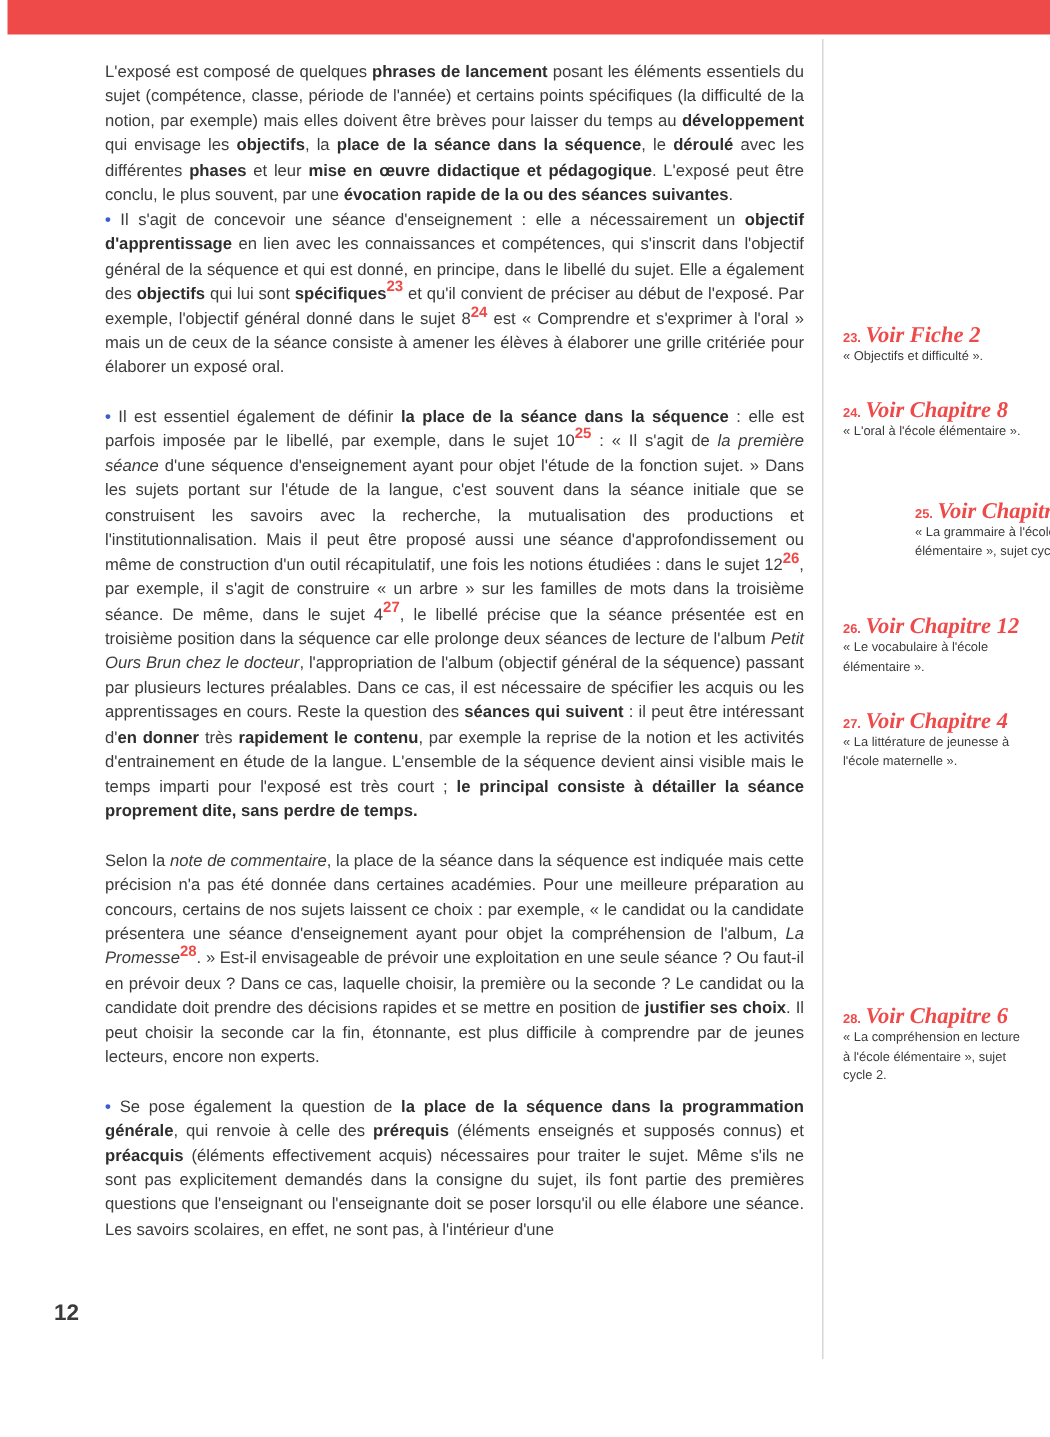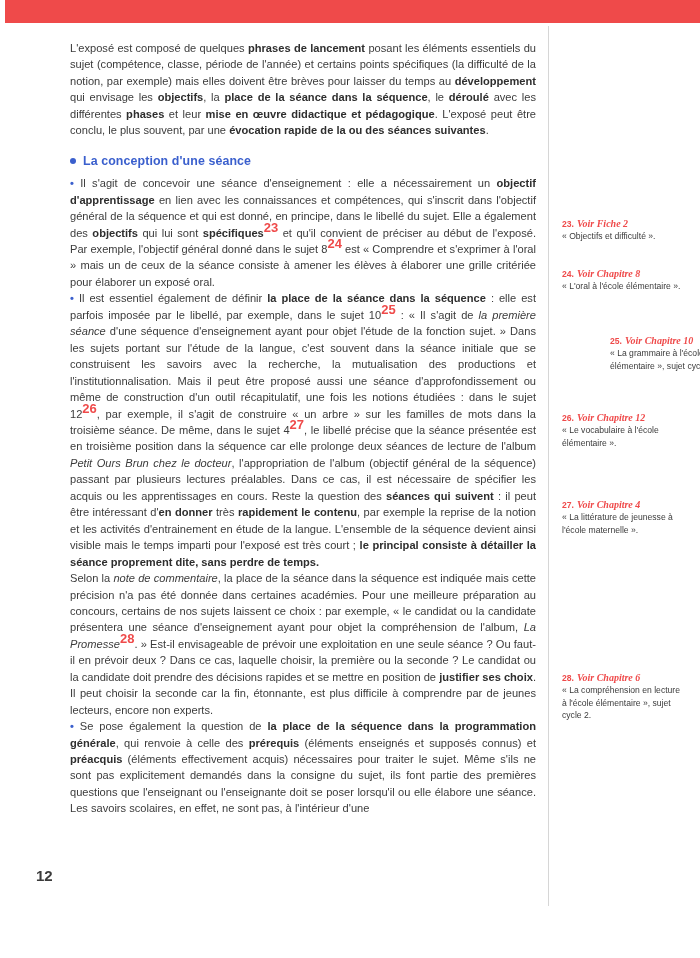--- a/index.html
+++ b/index.html
@@ -51,34 +51,34 @@
     color: #3b3b3b;
     hyphens: manual;
   }
   .main-col p {
     margin: 0 0 0 0;
   }
   .para {
     text-indent: 0;
   }
   .para + .para {
-    margin-top: 0px;
+    margin-top: 16px;
   }
   .small-gap-before {
     margin-top: 2px;
   }
   b, strong {
     font-weight: bold;
     color: #2e2e2e;
   }
   i, em {
     font-style: italic;
   }
   sup {
-    font-size: 13px;
+    font-size: 10px;
     color: #ef4a4a;
     font-weight: bold;
     vertical-align: super;
     line-height: 0;
   }
   
   .section-head {
     color: #3a5fcd;
     font-weight: bold;
     font-size: 12.4px;
@@ -123,21 +123,21 @@
   }
   .note-num {
     font-family: "Liberation Sans", sans-serif;
     font-weight: bold;
     font-size: 8.6px;
   }
   .note-ref {
     font-family: "Liberation Serif", serif;
     font-style: italic;
     font-weight: bold;
-    font-size: 10px;
+    font-size: 15px;
     margin-left: 3px;
   }
   .note-body {
     color: #3b3b3b;
   }
   
   .page-num {
     position: absolute;
     left: 36px;
     bottom: 30px;
@@ -152,24 +152,20 @@
 <div class="page">
 
   <div class="top-band"></div>
   <div class="column-rule"></div>
 
   <div class="main-col">
     <div id="intro-slot">
         <p class="para"><span>L'exposé est composé de quelques </span><b>phrases de lancement</b><span> posant les éléments essentiels du sujet (compétence, classe, période de l'année) et certains points spécifiques (la difficulté de la notion, par exemple) mais elles doivent être brèves pour laisser du temps au </span><b>développement</b><span> qui envisage les </span><b>objectifs</b><span>, la </span><b>place de la séance dans la séquence</b><span>, le </span><b>déroulé</b><span> avec les différentes </span><b>phases</b><span> et leur </span><b>mise en œuvre didactique et pédagogique</b><span>. L'exposé peut être conclu, le plus souvent, par une </span><b>évocation rapide de la ou des séances suivantes</b><span>.</span></p>
       </div>
 
-    <div class="section-head">
-      <span class="head-bullet"></span>
-      <span>La conception d'une séance</span>
-    </div>
 
     <div id="body-slot">
         <p class="para"><span class="p-bullet">• </span><span>Il s'agit de concevoir une séance d'enseignement : elle a nécessairement un </span><b>objectif d'apprentissage</b><span> en lien avec les connaissances et compétences, qui s'inscrit dans l'objectif général de la séquence et qui est donné, en principe, dans le libellé du sujet. Elle a également des </span><b>objectifs</b><span> qui lui sont </span><b>spécifiques</b><sup>23</sup><span> et qu'il convient de préciser au début de l'exposé. Par exemple, l'objectif général donné dans le sujet 8</span><sup>24</sup><span> est « Comprendre et s'exprimer à l'oral » mais un de ceux de la séance consiste à amener les élèves à élaborer une grille critériée pour élaborer un exposé oral.</span></p>
         <p class="para small-gap-before"><span class="p-bullet">• </span><span>Il est essentiel également de définir </span><b>la place de la séance dans la séquence</b><span> : elle est parfois imposée par le libellé, par exemple, dans le sujet 10</span><sup>25</sup><span> : « Il s'agit de </span><i>la première séance</i><span> d'une séquence d'enseignement ayant pour objet l'étude de la fonction sujet. » Dans les sujets portant sur l'étude de la langue, c'est souvent dans la séance initiale que se construisent les savoirs avec la recherche, la mutualisation des productions et l'institutionnalisation. Mais il peut être proposé aussi une séance d'approfondissement ou même de construction d'un outil récapitulatif, une fois les notions étudiées : dans le sujet 12</span><sup>26</sup><span>, par exemple, il s'agit de construire « un arbre » sur les familles de mots dans la troisième séance. De même, dans le sujet 4</span><sup>27</sup><span>, le libellé précise que la séance présentée est en troisième position dans la séquence car elle prolonge deux séances de lecture de l'album </span><i>Petit Ours Brun chez le docteur</i><span>, l'appropriation de l'album (objectif général de la séquence) passant par plusieurs lectures préalables. Dans ce cas, il est nécessaire de spécifier les acquis ou les apprentissages en cours. Reste la question des </span><b>séances qui suivent</b><span> : il peut être intéressant d'</span><b>en donner</b><span> très </span><b>rapidement le contenu</b><span>, par exemple la reprise de la notion et les activités d'entrainement en étude de la langue. L'ensemble de la séquence devient ainsi visible mais le temps imparti pour l'exposé est très court ; </span><b>le principal consiste à détailler la séance proprement dite, sans perdre de temps.</b></p>
         <p class="para small-gap-before"><span>Selon la </span><i>note de commentaire</i><span>, la place de la séance dans la séquence est indiquée mais cette précision n'a pas été donnée dans certaines académies. Pour une meilleure préparation au concours, certains de nos sujets laissent ce choix : par exemple, « le candidat ou la candidate présentera une séance d'enseignement ayant pour objet la compréhension de l'album, </span><i>La Promesse</i><sup>28</sup><span>. » Est-il envisageable de prévoir une exploitation en une seule séance ? Ou faut-il en prévoir deux ? Dans ce cas, laquelle choisir, la première ou la seconde ? Le candidat ou la candidate doit prendre des décisions rapides et se mettre en position de </span><b>justifier ses choix</b><span>. Il peut choisir la seconde car la fin, étonnante, est plus difficile à comprendre par de jeunes lecteurs, encore non experts.</span></p>
         <p class="para small-gap-before"><span class="p-bullet">• </span><span>Se pose également la question de </span><b>la place de la séquence dans la programmation générale</b><span>, qui renvoie à celle des </span><b>prérequis</b><span> (éléments enseignés et supposés connus) et </span><b>préacquis</b><span> (éléments effectivement acquis) nécessaires pour traiter le sujet. Même s'ils ne sont pas explicitement demandés dans la consigne du sujet, ils font partie des premières questions que l'enseignant ou l'enseignante doit se poser lorsqu'il ou elle élabore une séance. Les savoirs scolaires, en effet, ne sont pas, à l'intérieur d'une</span></p>
       </div>
   </div>
 
   <div class="notes-col">
@@ -183,21 +179,21 @@
           <div class="note-body">« L'oral à l'école élémentaire ».</div>
         </div>
         <div class="note" style="top: 295px; margin-left: 48px;">
           <div class="note-head"><span class="note-num">25.</span><span class="note-ref">Voir Chapitre 10</span></div>
           <div class="note-body">« La grammaire à l'école élémentaire », sujet cycle 3.</div>
         </div>
         <div class="note" style="top: 372px;">
           <div class="note-head"><span class="note-num">26.</span><span class="note-ref">Voir Chapitre 12</span></div>
           <div class="note-body">« Le vocabulaire à l'école élémentaire ».</div>
         </div>
-        <div class="note" style="top: 459px;">
+        <div class="note" style="top: 435px;">
           <div class="note-head"><span class="note-num">27.</span><span class="note-ref">Voir Chapitre 4</span></div>
           <div class="note-body">« La littérature de jeunesse à l'école maternelle ».</div>
         </div>
         <div class="note" style="top: 620px; margin-top: 12px;">
           <div class="note-head"><span class="note-num">28.</span><span class="note-ref">Voir Chapitre 6</span></div>
           <div class="note-body">« La compréhension en lecture à l'école élémentaire », sujet cycle 2.</div>
         </div>
       </div>
   </div>
 

